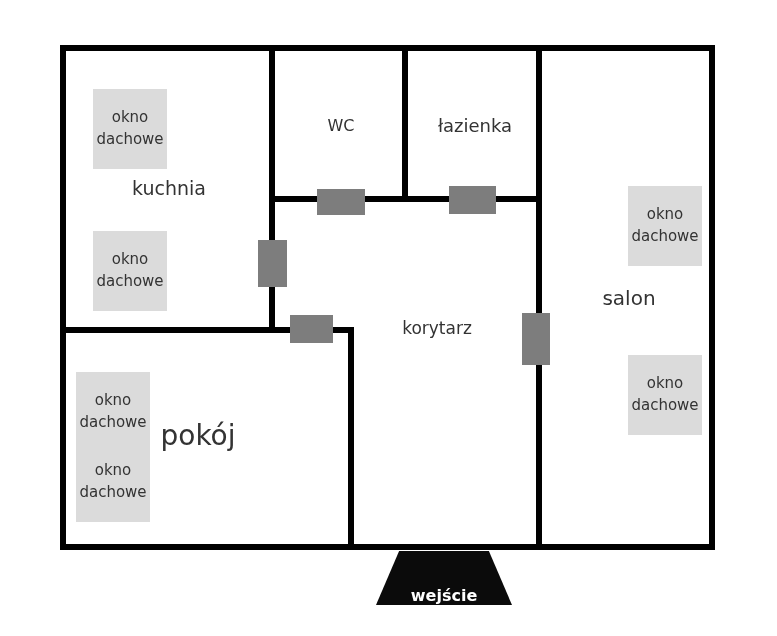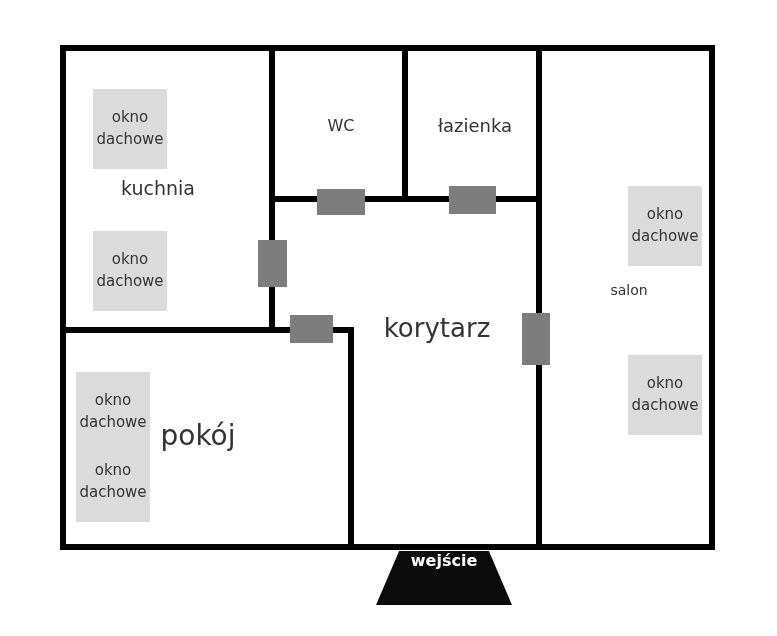--- a/index.html
+++ b/index.html
@@ -60,35 +60,35 @@
   .skylight-salon-2   { left: 628px; top: 355px; }
   .skylight-pokoj-1   { left: 76px;  top: 372px; }
   .skylight-pokoj-2   { left: 76px;  top: 442px; }
 
   .room-label {
     position: absolute;
     transform: translate(-50%, -50%);
     color: var(--label-text, #333333);
     white-space: nowrap;
   }
-  .label-kuchnia  { left: 158px; top: 188px; font-size: 19px; }
+  .label-kuchnia  { left: 169px; top: 188px; font-size: 19px; }
   .label-wc       { left: 341px; top: 125px; font-size: 16px; }
   .label-lazienka { left: 475px; top: 125px; font-size: 18px; }
-  .label-salon    { left: 629px; top: 290px; font-size: 14px; }
-  .label-korytarz { left: 437px; top: 328px; font-size: 26px; }
+  .label-salon    { left: 629px; top: 298px; font-size: 20px; }
+  .label-korytarz { left: 437px; top: 328px; font-size: 17px; }
   .label-pokoj    { left: 198px; top: 435px; font-size: 28px; }
 
   .entrance {
     position: absolute;
     left: 376px; top: 551px;
     width: 136px; height: 54px;
     background: var(--entrance-bg, #0b0b0b);
     clip-path: polygon(17% 0%, 83% 0%, 100% 100%, 0% 100%);
     display: flex;
-    align-items: flex-start;
+    align-items: flex-end;
     justify-content: center;
   }
   .entrance span {
     color: var(--entrance-text, #ffffff);
     font-size: 16px;
     font-weight: bold;
   }
 </style>
 </head>
 <body>

